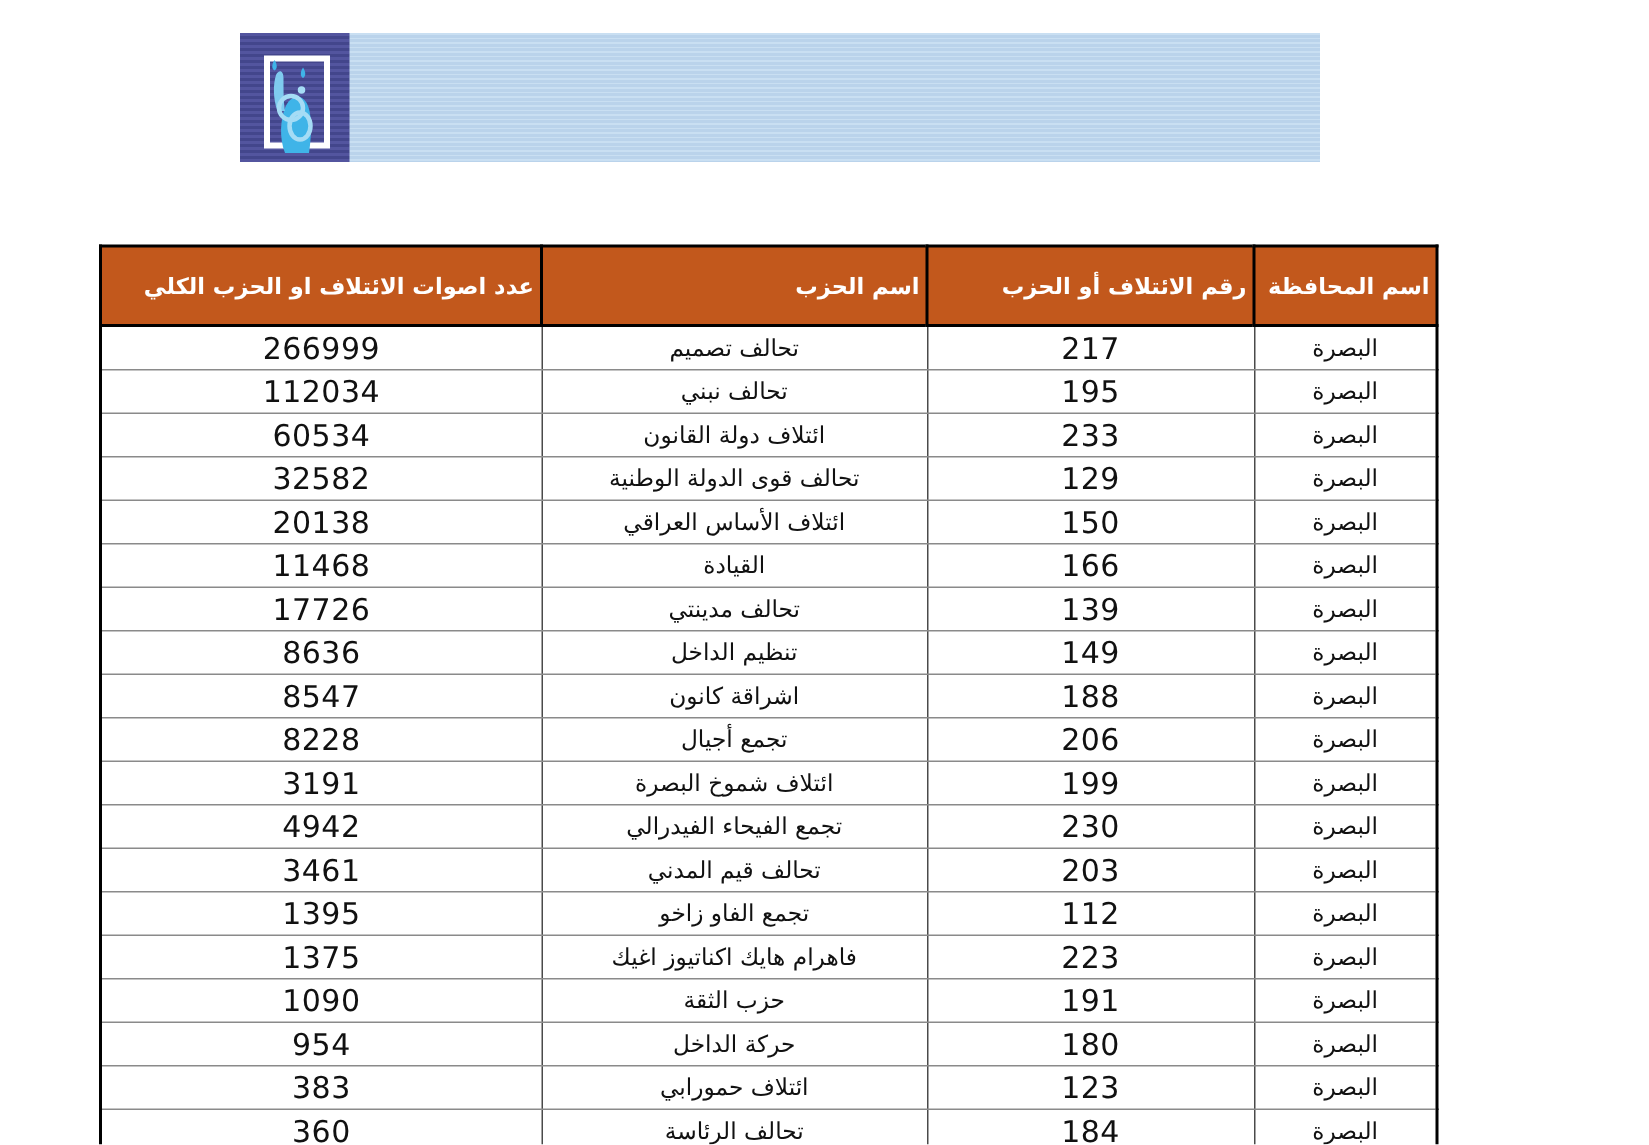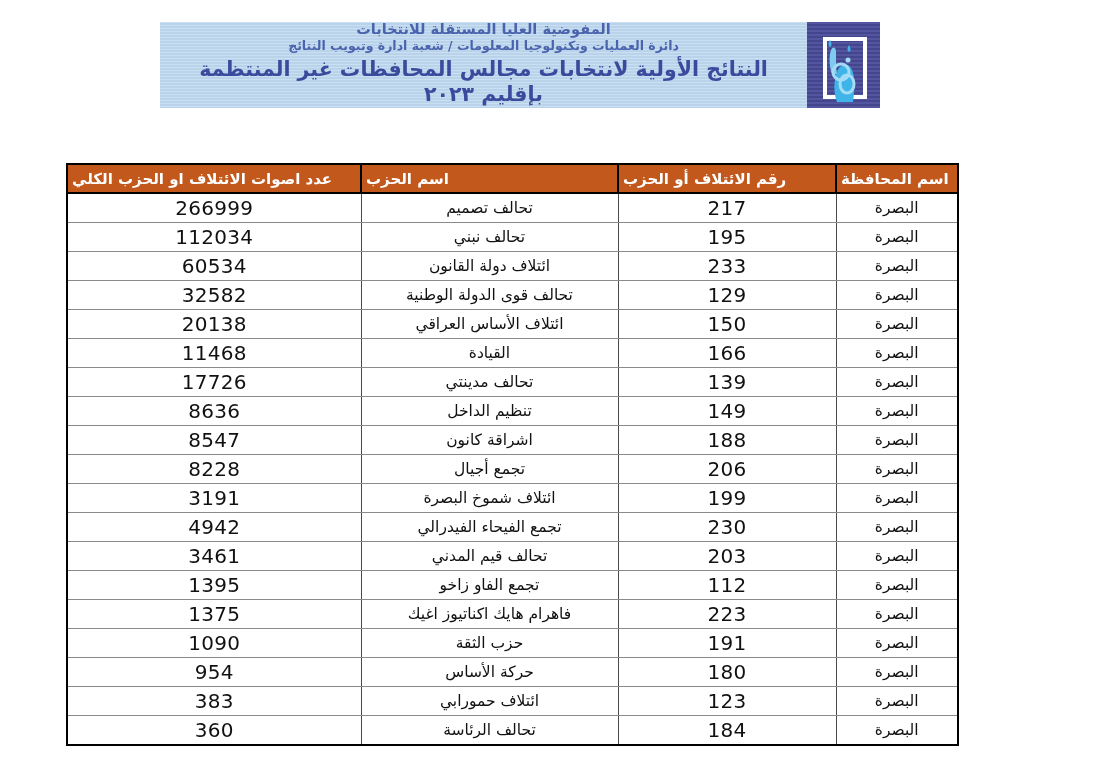--- a/index.html
+++ b/index.html
@@ -28,46 +28,41 @@
   .logo svg{display:block;}
 
   
   table.results{
     position:absolute;left:66px;top:163px;width:891px;
     border-collapse:collapse;table-layout:fixed;
     direction:rtl;
     border:2px solid #000;
   }
   table.results thead th{
-    height:27px;padding:0 4px;
+    height:27px;padding:12px 4px;
     background:#C2581C;color:#ffffff;
-    font-size:15px;font-weight:bold;text-align:left;vertical-align:middle;
+    font-size:15px;font-weight:bold;text-align:right;vertical-align:middle;
     border:2px solid #000;
   }
   table.results tbody td{
     height:28px;padding:0 4px;
     background:#ffffff;color:#111;
     font-size:15.5px;text-align:center;vertical-align:middle;
     border-top:1px solid #8a8a8a;border-bottom:1px solid #8a8a8a;
     border-left:1px solid #4a4a4a;border-right:1px solid #4a4a4a;
     overflow:hidden;white-space:nowrap;
   }
   table.results tbody td.num{font-size:20px;letter-spacing:0.3px;}
 </style>
 </head>
 <body>
 
 <div class="page">
 
   <header class="banner">
-    <div class="banner-text">
-      <div class="org-line">المفوضية العليا المستقلة للانتخابات</div>
-      <div class="dept-line">دائرة العمليات وتكنولوجيا المعلومات / شعبة ادارة وتبويب النتائج</div>
-      <div class="title-line">النتائج الأولية لانتخابات مجالس المحافظات غير المنتظمة بإقليم ٢٠٢٣</div>
-    </div>
     <div class="logo">
       <svg width="73" height="86" viewBox="0 0 73 86" xmlns="http://www.w3.org/2000/svg">
 
         <rect x="18" y="17" width="40" height="58" fill="none" stroke="#ffffff" stroke-width="4"></rect>
 
         <path d="M30 80 C26 70 27 58 30 50 C33 42 40 40 44 46 C48 52 48 66 46 80 Z" fill="#3FB4E8"></path>
         <path d="M25 52 C22 44 22 34 24 28 C26 24 29 25 29 30 C29 38 29 46 30 52 Z" fill="#7FCBEF"></path>
         <circle cx="34" cy="50" r="8" fill="none" stroke="#A5DCF5" stroke-width="3"></circle>
         <ellipse cx="40" cy="62" rx="7" ry="9" fill="none" stroke="#A5DCF5" stroke-width="3"></ellipse>
         <path d="M23 18 C25 21 25 24 23 25 C21 24 21 21 23 18 Z" fill="#3FB4E8"></path>
@@ -185,21 +180,21 @@
         </tr>
         <tr>
           <td>البصرة</td>
           <td class="num">191</td>
           <td>حزب الثقة</td>
           <td class="num">1090</td>
         </tr>
         <tr>
           <td>البصرة</td>
           <td class="num">180</td>
-          <td>حركة الأساس</td>
+          <td>حركة الداخل</td>
           <td class="num">954</td>
         </tr>
         <tr>
           <td>البصرة</td>
           <td class="num">123</td>
           <td>ائتلاف حمورابي</td>
           <td class="num">383</td>
         </tr>
         <tr>
           <td>البصرة</td>

